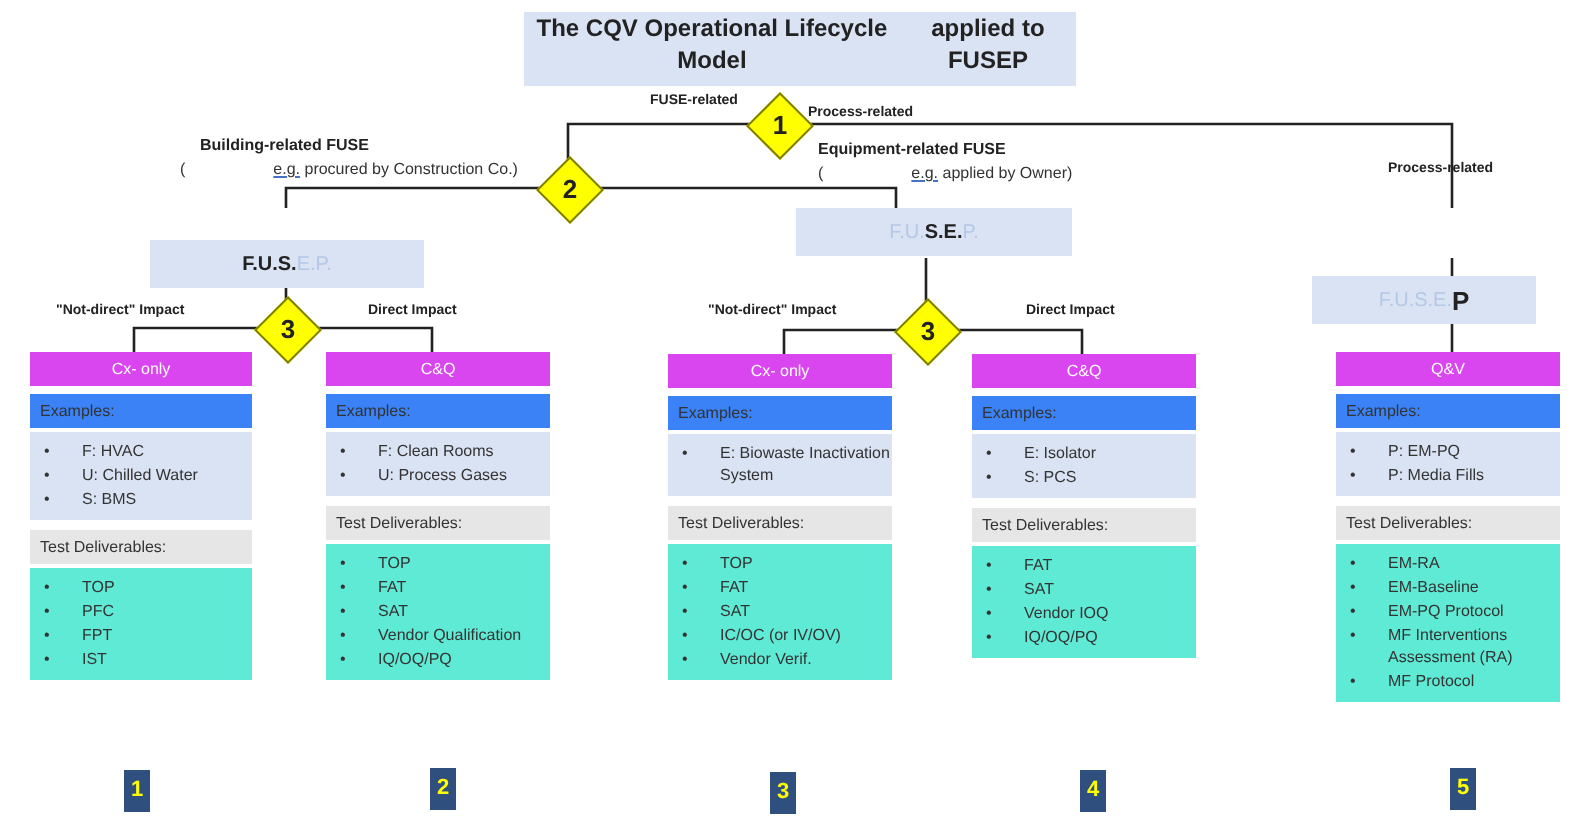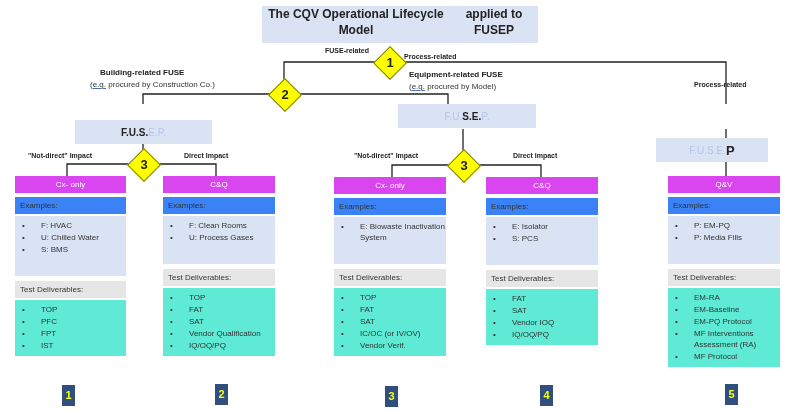--- a/index.html
+++ b/index.html
@@ -6,36 +6,36 @@
   body { width:797px; height:414px; position:relative; overflow:hidden;
          font-family:"Liberation Sans", sans-serif; color:#333; }
   .abs { position:absolute; }
   svg.lines { position:absolute; left:0; top:0; width:797px; height:414px; }
   .title-box { left:262px; top:6px; width:276px; height:37px; background:#dae3f3;
                text-align:center; font-weight:bold; font-size:12px; line-height:16px; color:#222;
                display:flex; flex-direction:row; justify-content:center; }
   .branch-label { font-size:7px; font-weight:bold; color:#222; white-space:nowrap; }
   .group-label { font-size:8px; white-space:nowrap; color:#333; }
   .group-label b { color:#222; }
-  .eg { text-decoration:underline; text-decoration-color:#4472c4; }
+  .eg { text-decoration:underline; text-decoration-color:#4472c4;padding-left:44px; }
   .fuse-box { background:#dae3f3; height:24px; display:flex; align-items:center; justify-content:center;
               font-size:10px; }
   .fuse-box .dim { color:#b4c7e7; }
   .fuse-box .bold { font-weight:bold; color:#222; }
   .fuse-box .big { font-weight:bold; color:#222; font-size:13px; }
   .impact { font-size:7px; font-weight:bold; color:#222; white-space:nowrap; }
   .diamond { width:22px; height:22px; background:#ffff00; border:1px solid #7f7f00;
              transform:rotate(45deg); }
   .diamond-num { width:24px; height:24px; text-align:center; line-height:24px;
                  font-weight:bold; font-size:13px; color:#222; }
   .col { width:119px; }
   .col-head { background:#d946ef; color:#fff; font-size:8px; text-align:center;
               height:17px; line-height:17px; }
   .ex-label { background:#3b82f6; font-size:8px; padding:4px 5px; margin-top:4px; }
-  .ex-list { background:#dae3f3; font-size:8px; padding:4px 0 20px 0; margin-top:2px; }
+  .ex-list { background:#dae3f3; font-size:8px; padding:4px 0 4px 0; margin-top:2px; }
   .td-label { background:#e7e6e6; font-size:8px; padding:4px 5px; margin-top:5px; }
   .td-list { background:#5eead4; font-size:8px; padding:4px 0 4px 0; margin-top:2px; }
   ul { list-style:none; margin:0; padding:0; }
   li { position:relative; padding-left:26px; line-height:11px; margin:0 0 1px 0; }
   li::before { content:"•"; position:absolute; left:7px; top:0; }
   .num-badge { width:13px; height:21px; background:#2f4f7f; color:#ffff00;
                font-size:11px; font-weight:bold; text-align:center; line-height:21px; }
 </style>
 </head>
 <body>
@@ -83,21 +83,21 @@
 </div>
 <div class="abs fuse-box" style="left:75px; top:120px; width:137px;">
   <span class="bold">F.U.S.</span>
     <span class="dim">E.P.</span>
 </div>
 
 <div class="abs group-label" style="left:409px; top:70px; text-align:left;">
   <b>Equipment-related FUSE</b>
 </div>
 <div class="abs group-label" style="left:409px; top:82px; text-align:left;">
-  <span>(</span><span class="eg">e.g.</span><span> procured by Model)</span>
+  <span>(</span><span class="eg">e.g.</span><span> applied by Owner)</span>
 </div>
 <div class="abs fuse-box" style="left:398px; top:104px; width:138px;">
   <span class="dim">F.U.</span>
     <span class="bold">S.E.</span>
     <span class="dim">P.</span>
 </div>
 
 <div class="abs branch-label" style="left:694px; top:81px;">Process-related</div>
 <div class="abs fuse-box" style="left:656px; top:104px; width:112px;margin-top:34px;">
   <span class="dim">F.U.S.E.</span>

